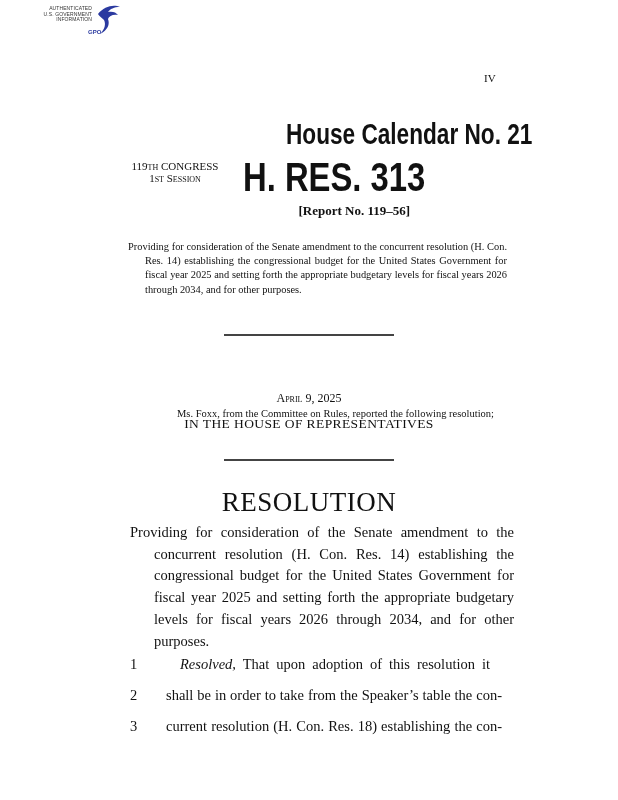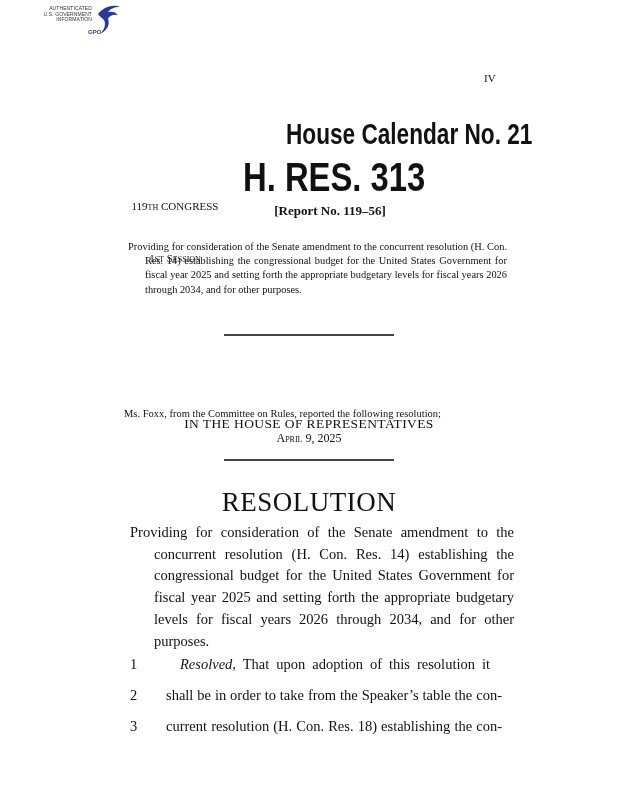--- a/index.html
+++ b/index.html
@@ -5,30 +5,30 @@
   html, body { margin: 0; padding: 0; background: #ffffff; }
   body { width: 618px; height: 800px; position: relative; overflow: hidden; color: #111; font-family: "Liberation Serif", "DejaVu Serif", serif; }
   .abs { position: absolute; }
   .logo { left: 22px; top: 2px; width: 100px; height: 38px; }
   .logo-text { position: absolute; left: 30px; top: 4px; font-family: "Liberation Sans", sans-serif; font-size: 5px; line-height: 5.5px; text-align: right; color: #333; letter-spacing: 0.1px; width: 70px; left: 0; }
   .logo-gpo { position: absolute; left: 66px; top: 27px; font-family: "Liberation Sans", sans-serif; font-size: 6px; color: #2b3aa0; font-weight: bold; }
   .logo-eagle { position: absolute; left: 74px; top: 2px; }
   .page-num { left: 484px; top: 72px; font-size: 11px; }
   .calendar { left: 286px; top: 118px; font-size: 29px; font-weight: bold; font-family: "Liberation Sans Narrow", "Liberation Sans", sans-serif; transform: scaleX(0.78); transform-origin: left top; letter-spacing: 0px; white-space: nowrap; }
   .congress { left: 120px; top: 160px; width: 110px; text-align: center; font-size: 11px; line-height: 12px; }
-  .sc { font-variant: small-caps; margin-top: 40px; }
+  .sc { font-variant: small-caps; }
   .hres { left: 243px; top: 155px; font-size: 40px; font-weight: bold; font-family: "Liberation Sans", sans-serif; transform: scaleX(0.82); transform-origin: left top; white-space: nowrap; }
-  .report { left: 250px; top: 203px; width: 160px; text-align: center; font-size: 13px; font-weight: bold; }
+  .report { left: 250px; top: 203px; width: 160px; text-align: right; font-size: 13px; font-weight: bold; }
   .summary { left: 128px; top: 240px; width: 362px; font-size: 10.4px; line-height: 14.2px; text-align: justify; padding-left: 17px; text-indent: -17px; }
   .rule { height: 2px; background: #444; }
   .rule1 { left: 224px; top: 334px; width: 170px; }
   .rule2 { left: 224px; top: 459px; width: 170px; }
   .house { left: 120px; top: 368px; width: 378px; text-align: center; font-size: 13.5px; letter-spacing: 0.4px; margin-top: 48px; }
   .date { left: 120px; top: 391px; width: 378px; text-align: center; font-size: 12px; }
-  .action { left: 124px; top: 407px; width: 370px; text-align: left; font-size: 10.5px; line-height: 14px; }
+  .action { left: 124px; top: 407px; width: 370px; text-align: right; font-size: 10.5px; line-height: 14px; }
   .resolution-title { left: 120px; top: 487px; width: 378px; text-align: center; font-size: 27px; font-weight: normal; letter-spacing: 0.5px; }
   .preamble { left: 130px; top: 522px; width: 360px; font-size: 14.5px; line-height: 21.7px; text-align: justify; padding-left: 24px; text-indent: -24px; text-align-last: left; }
   .body-line { left: 130px; width: 360px; font-size: 14.5px; line-height: 20px; white-space: nowrap; }
   .ln { position: absolute; left: 0; width: 12px; }
   .lt { position: absolute; left: 36px; width: 336px; text-align: justify; text-align-last: justify; }
   .lt.first { left: 50px; width: 310px; }
   .l1 { top: 654px; }
   .l2 { top: 685px; }
   .l3 { top: 716px; }
 </style>

